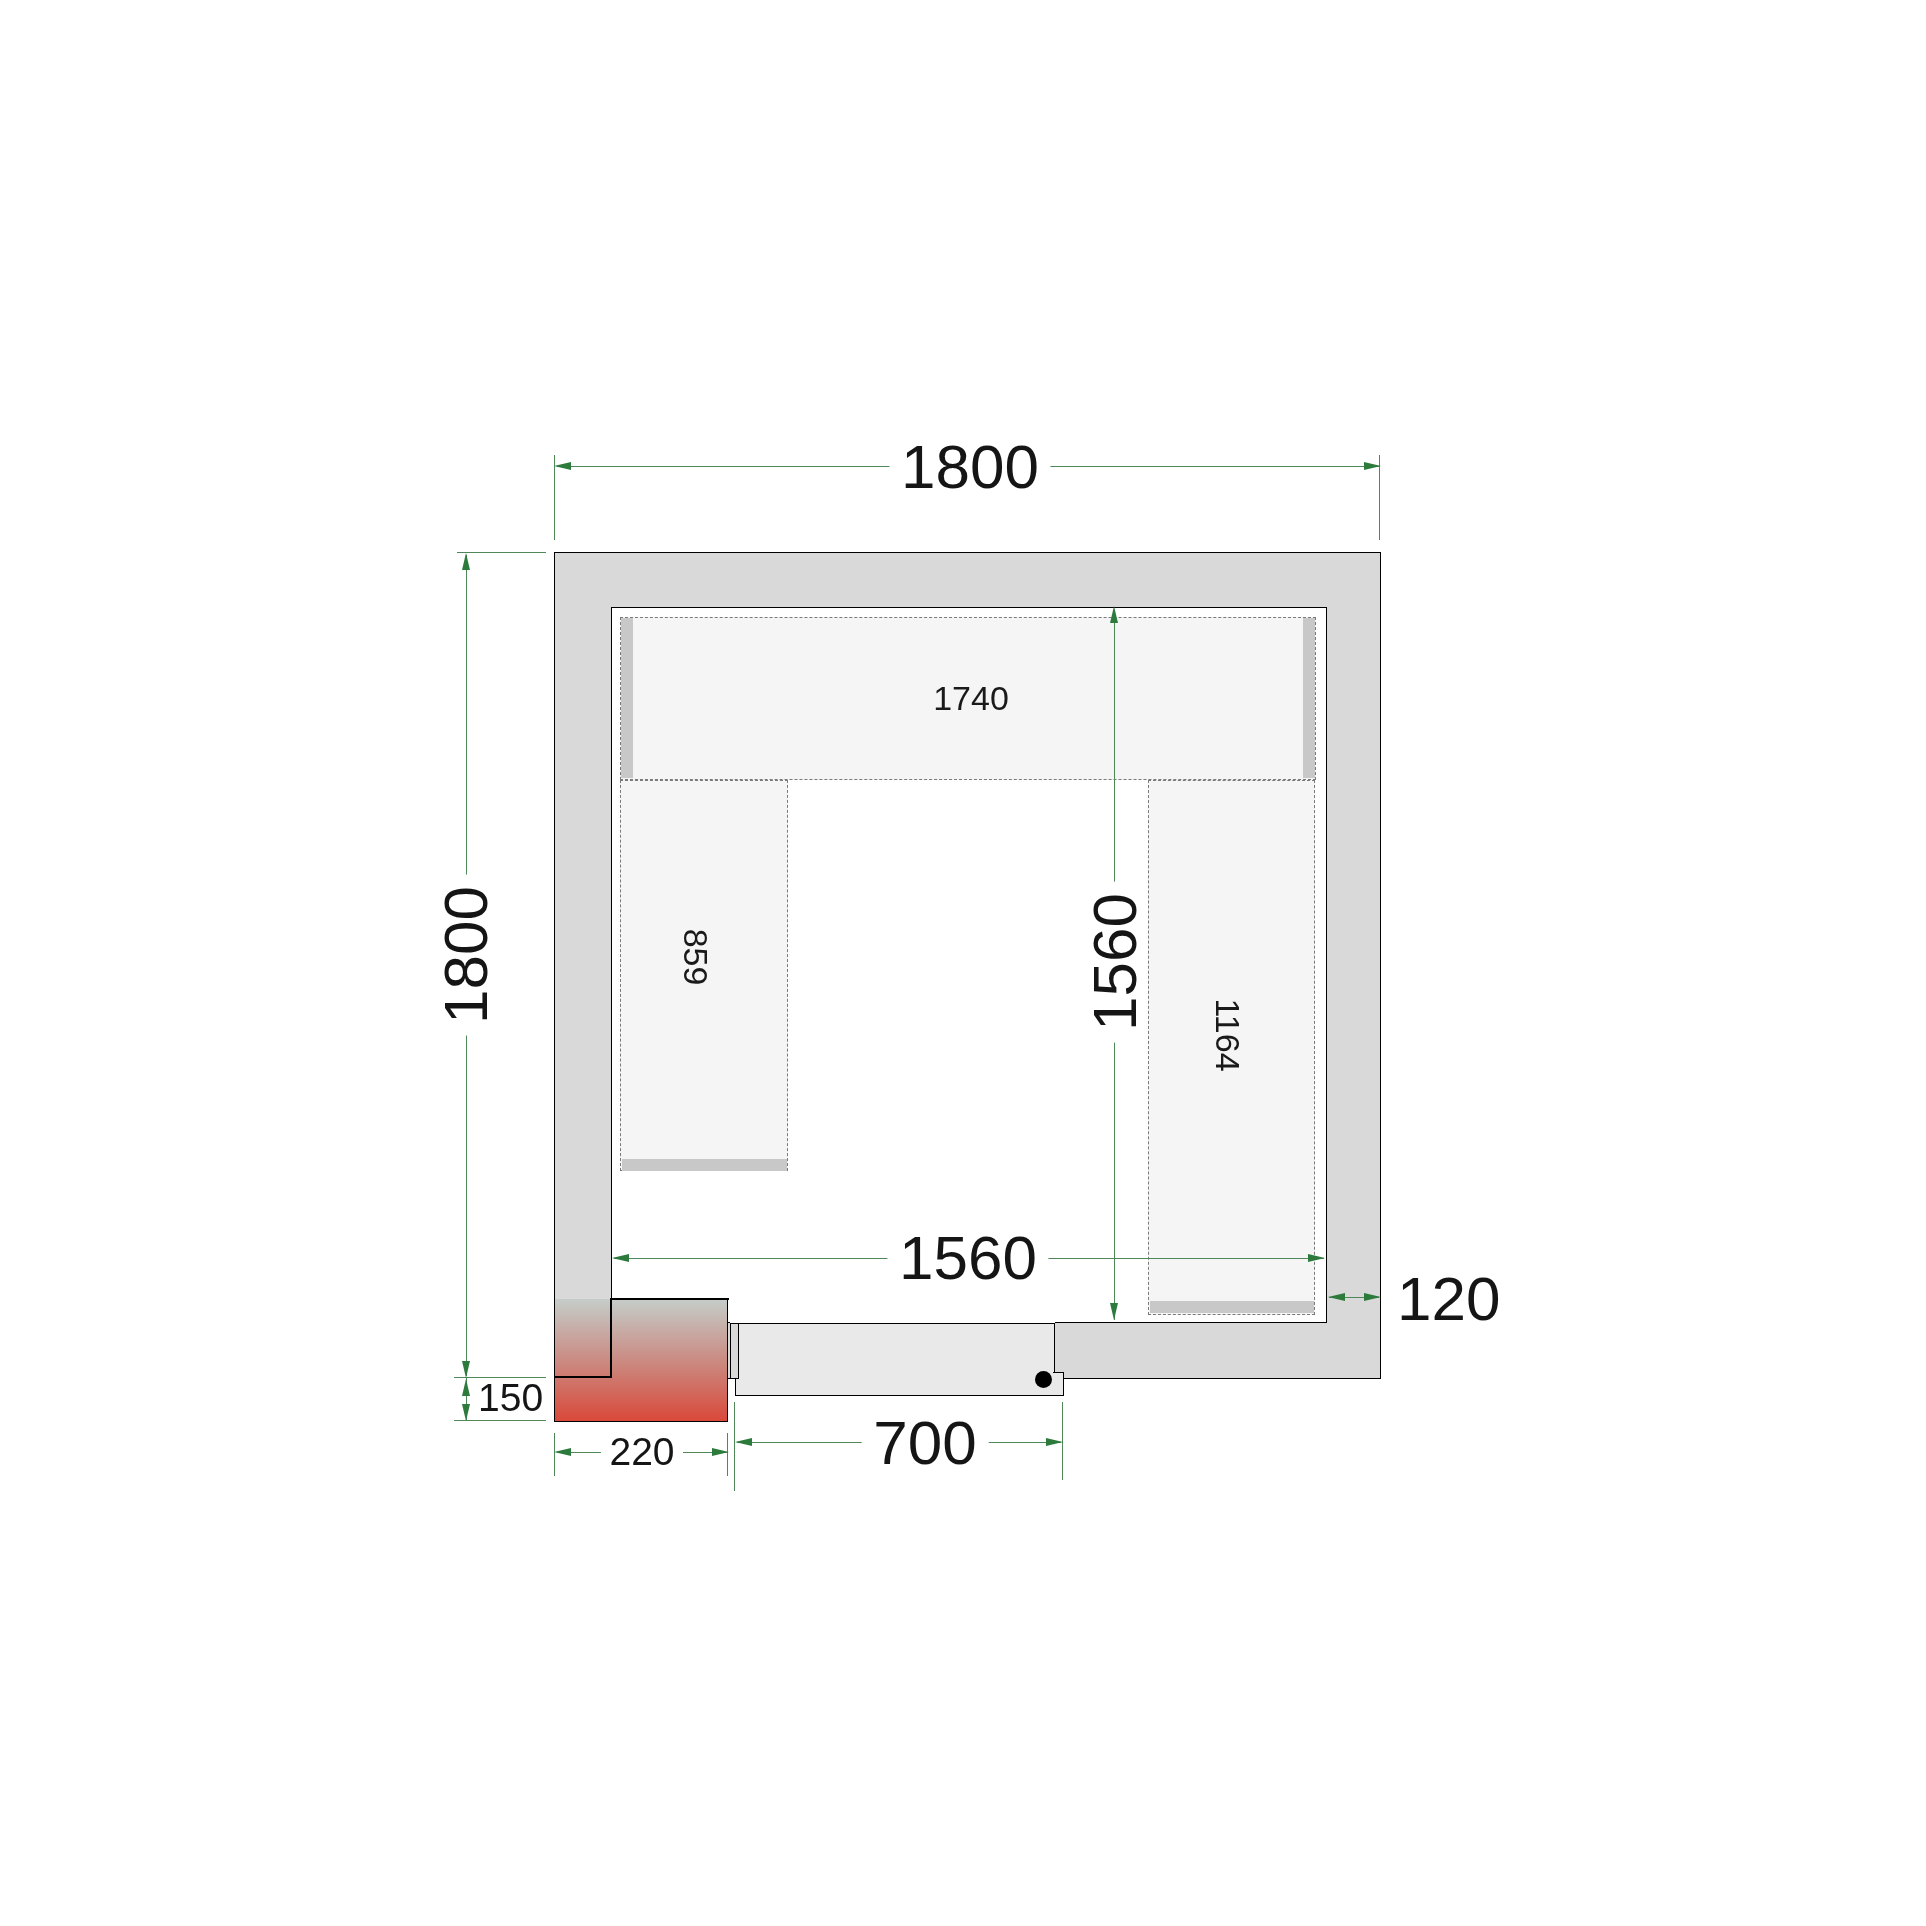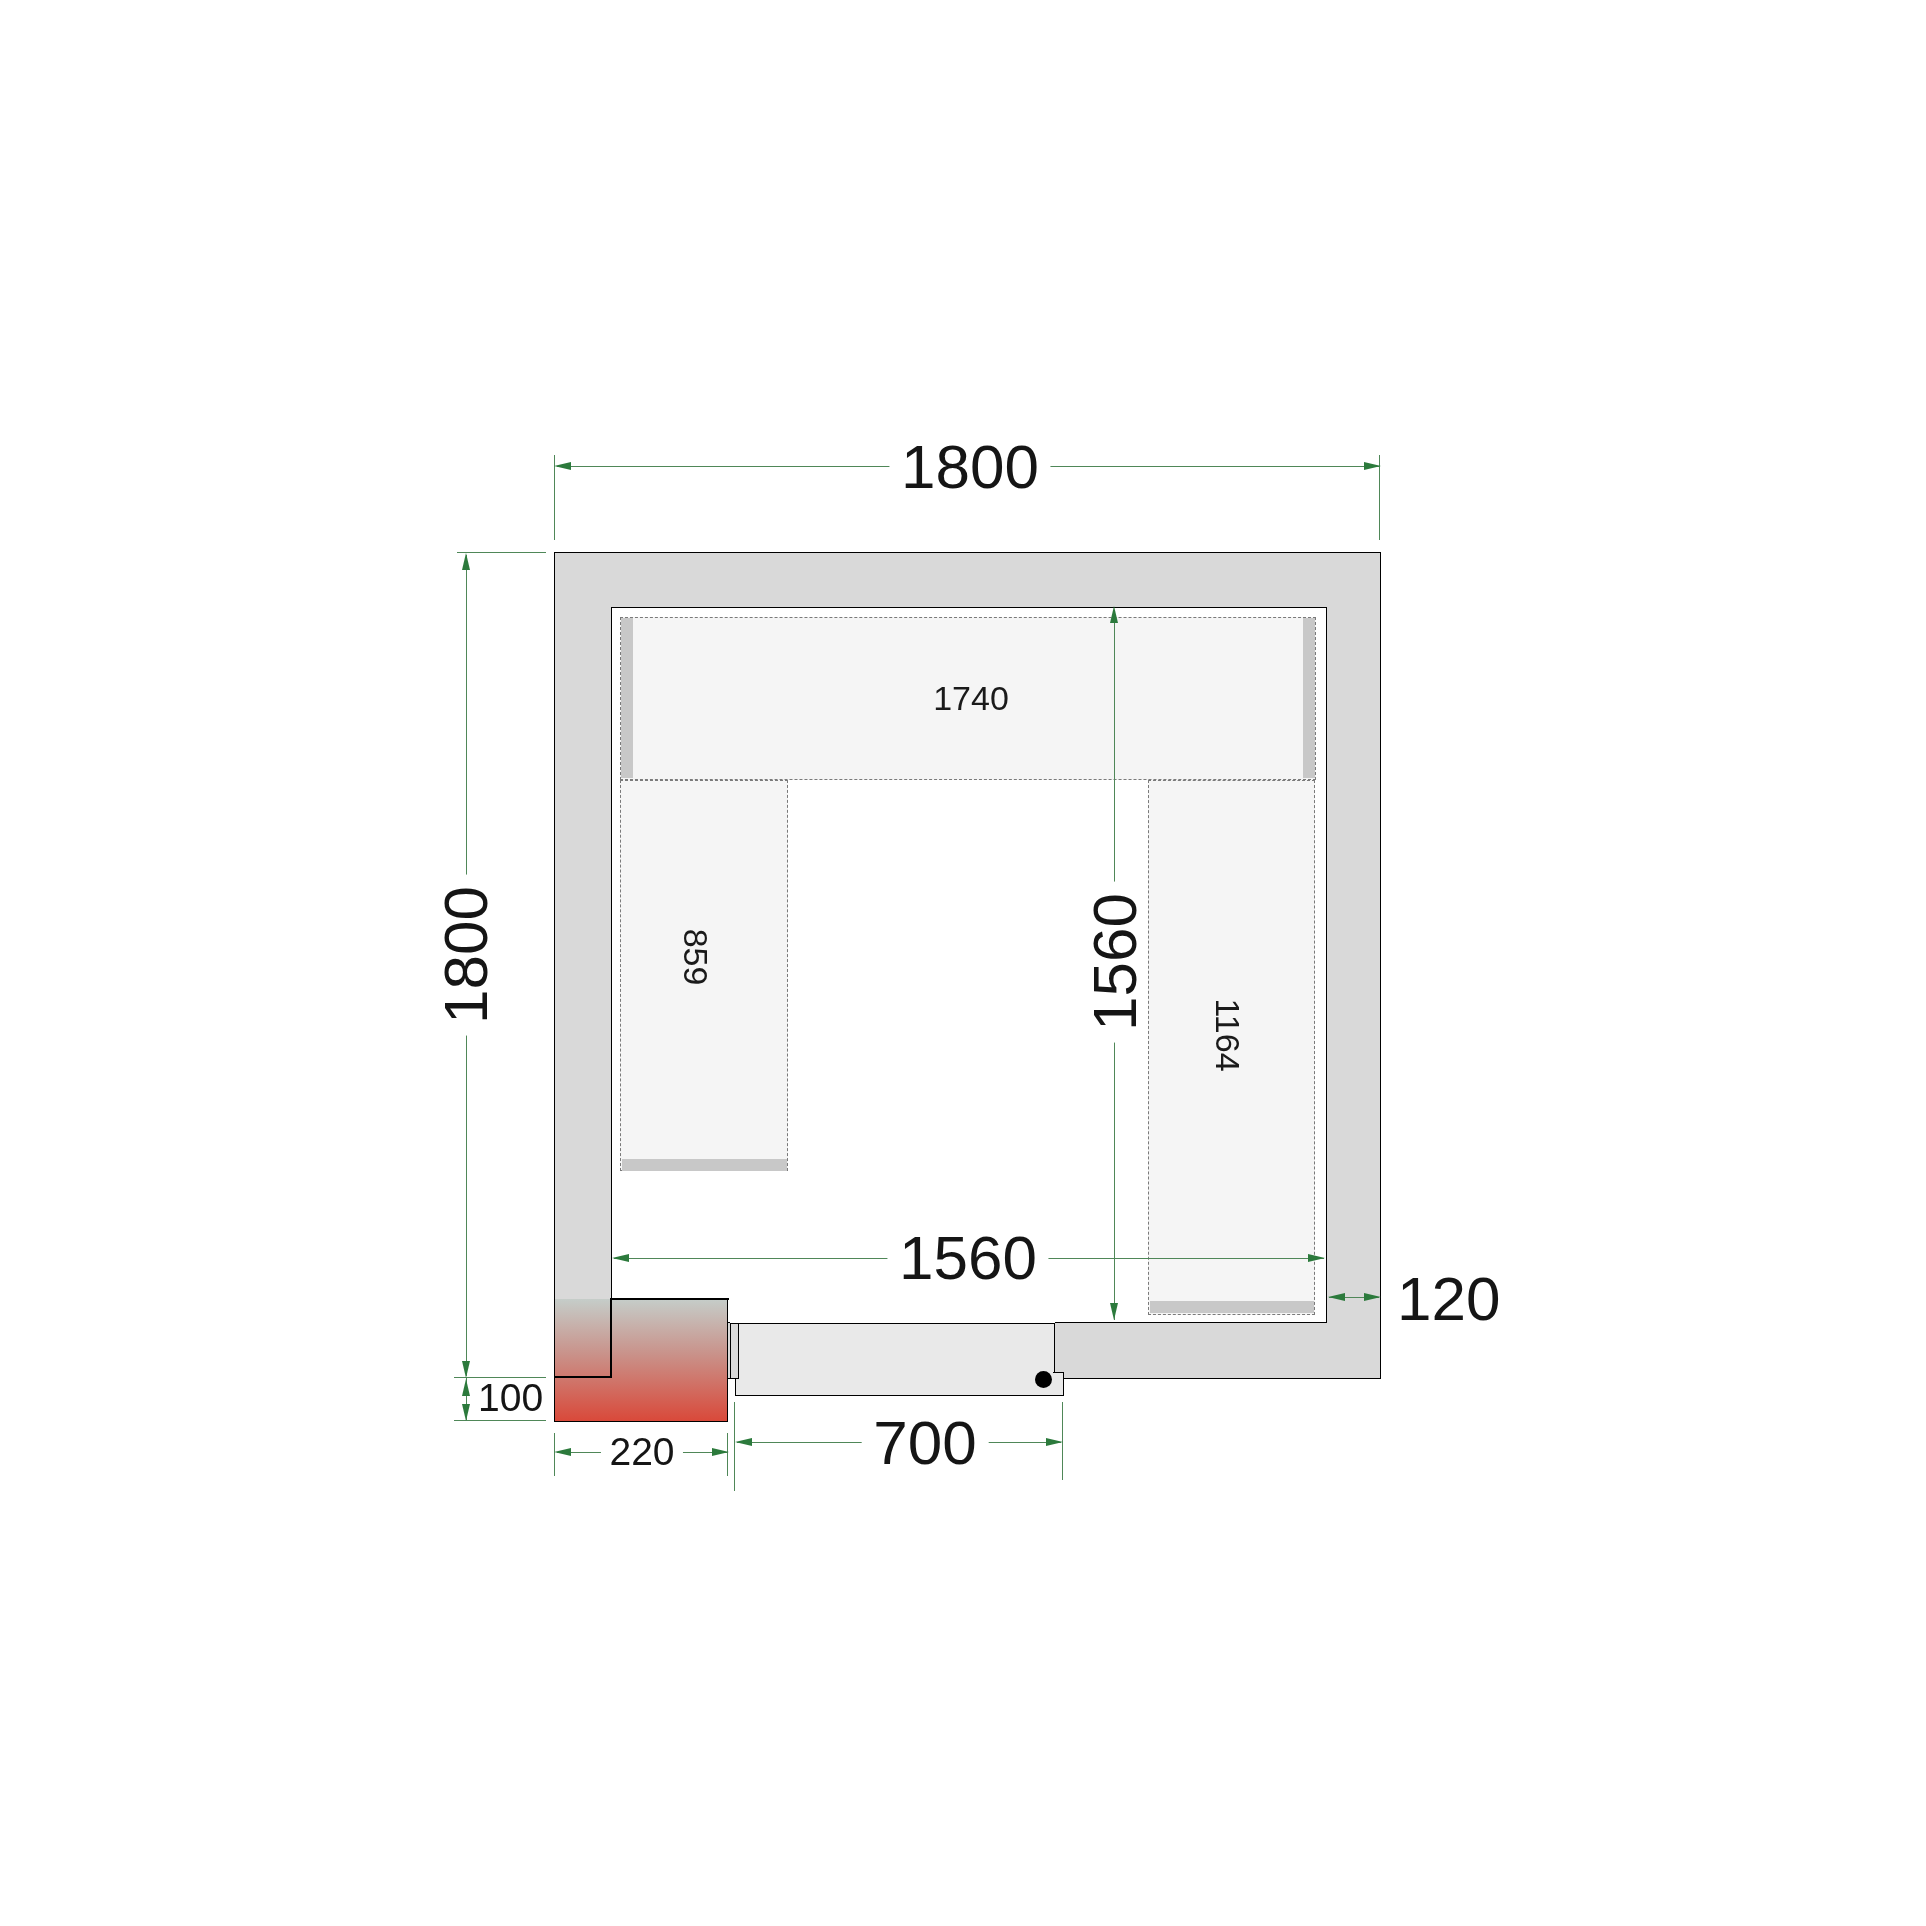--- a/index.html
+++ b/index.html
@@ -125,16 +125,16 @@
   <div class="abs dl" style="left:1062px;top:1402px;width:1.2px;height:78px;"></div>
   <div class="abs dl" style="left:737px;top:1442px;width:324px;height:1.2px;"></div>
   <div class="abs ar ar-l" style="left:735px;top:1438px;"></div>
   <div class="abs ar ar-r" style="left:1046px;top:1438px;"></div>
   <div class="abs dim" style="left:925px;top:1443px;">700</div>
 
   <div class="abs dl" style="left:466px;top:1378px;width:1.2px;height:43px;"></div>
   <div class="abs dl" style="left:454px;top:1420px;width:92px;height:1.2px;"></div>
   <div class="abs ar ar-u" style="left:462px;top:1379px;"></div>
   <div class="abs ar ar-d" style="left:462px;top:1404px;"></div>
-  <div class="abs dim small nobg side" style="left:478px;top:1398px;">100</div>
+  <div class="abs dim small nobg side" style="left:478px;top:1398px;">150</div>
 
 </div>
 
 
 </body></html>

